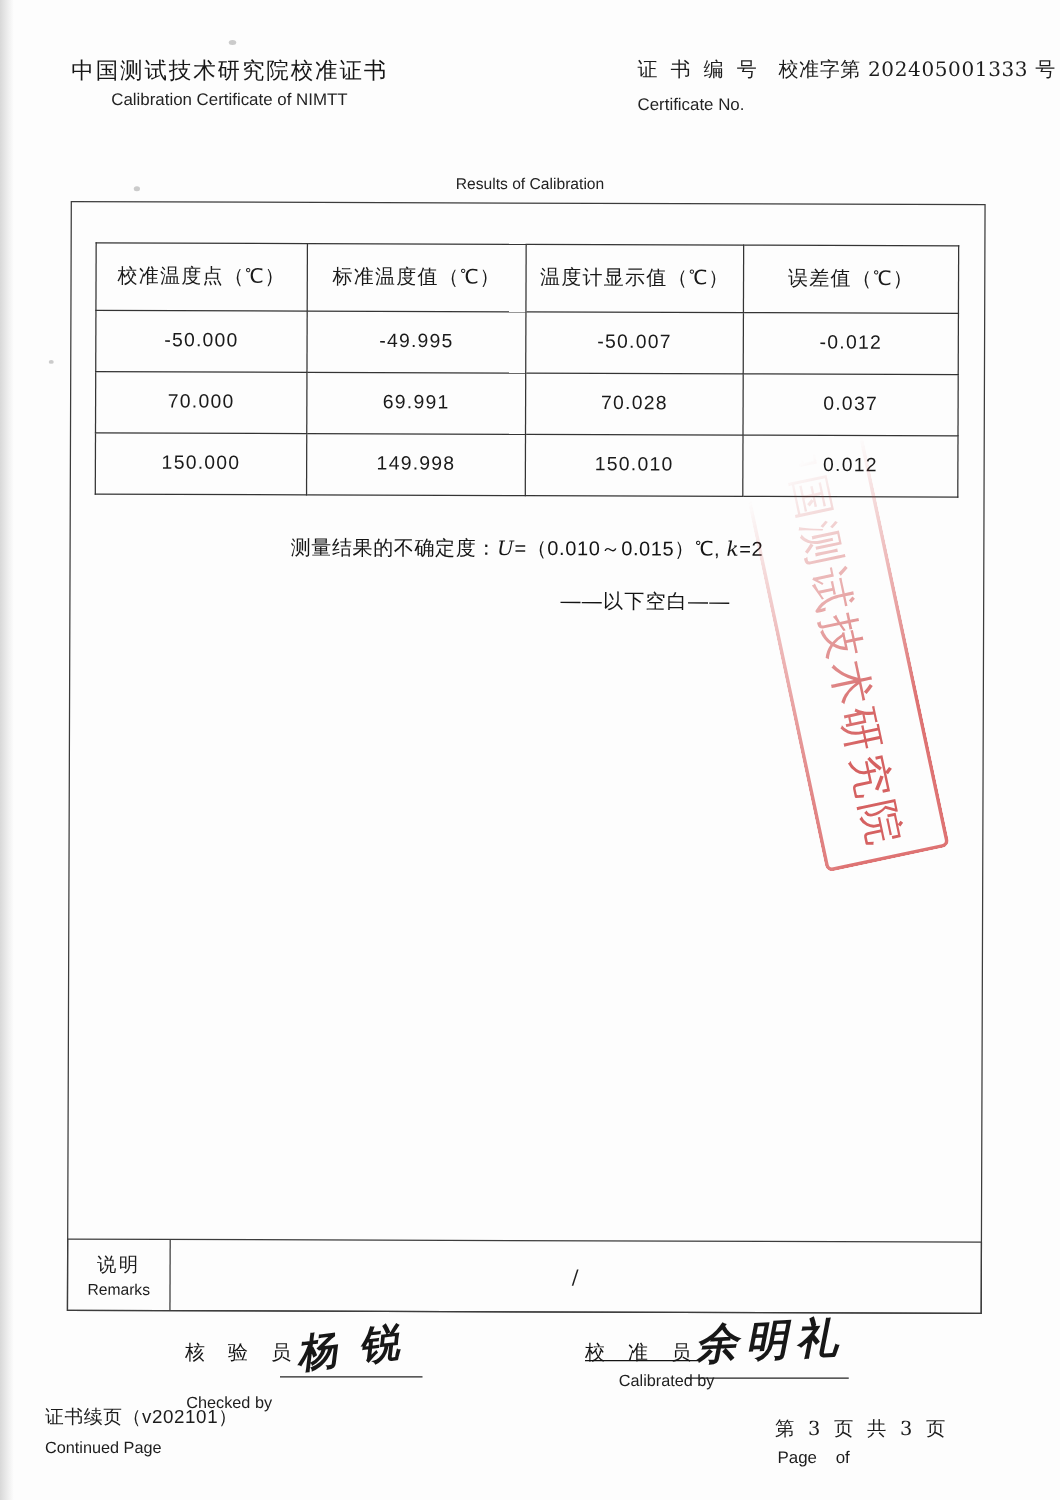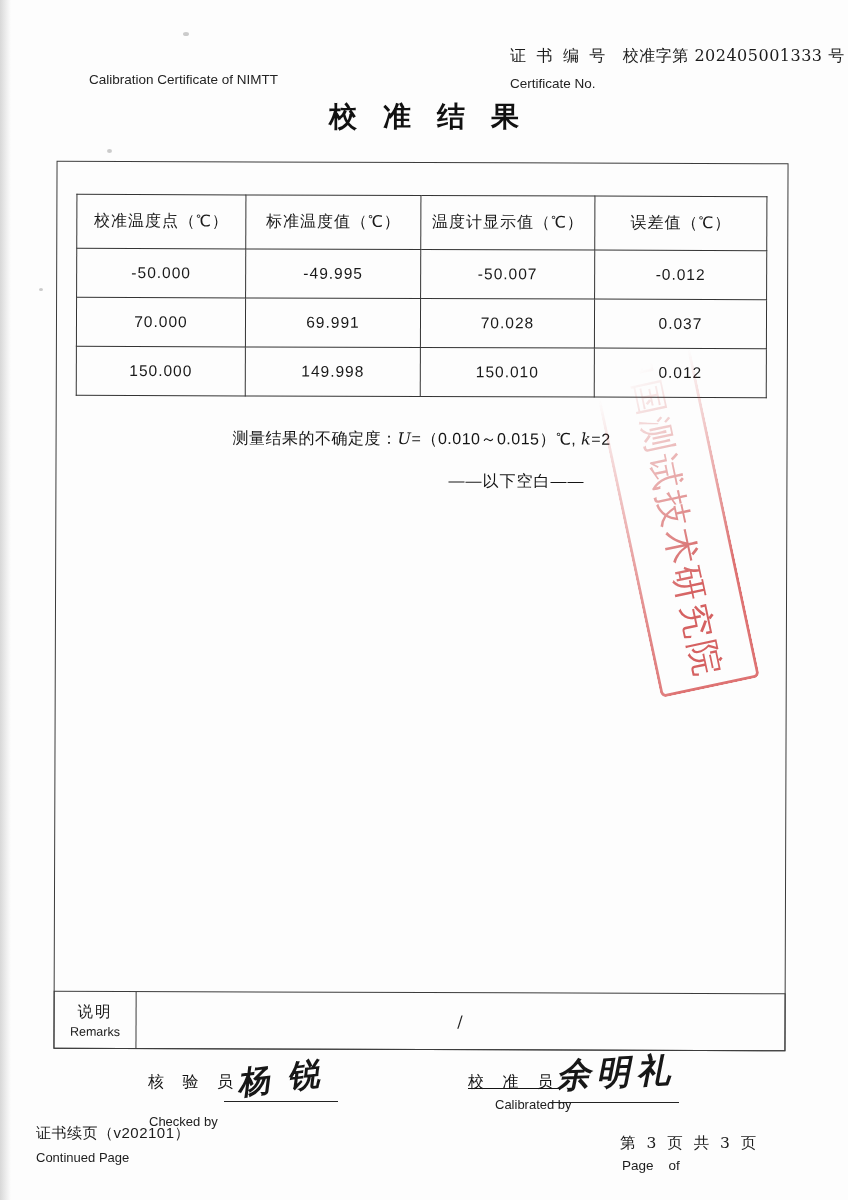--- a/index.html
+++ b/index.html
@@ -98,28 +98,29 @@
 </style>
 </head>
 <body>
 
 <div class="page">
 
   <div class="speck" style="left:183px;top:32px;width:6px;height:4px;"></div>
   <div class="speck" style="left:107px;top:149px;width:5px;height:4px;"></div>
   <div class="speck" style="left:39px;top:288px;width:4px;height:3px;"></div>
 
+  <div class="org-zh">中国测试技术研究院校准证书</div>
   <div class="org-en">Calibration Certificate of NIMTT</div>
   <div class="cert-row">
     <span class="cert-label">证 书 编 号</span>
     <span class="cert-value">校准字第 202405001333 号</span>
   </div>
   <div class="cert-en">Certificate No.</div>
 
-  <div class="title-zh">校准结果</div>
+  <div class="title-en">Results of Calibration</div>
 
   <div class="outer-box">
 
     <table class="results">
       <colgroup>
           <col class="c1">
           <col class="c2">
           <col class="c3">
           <col class="c4">
         </colgroup>

